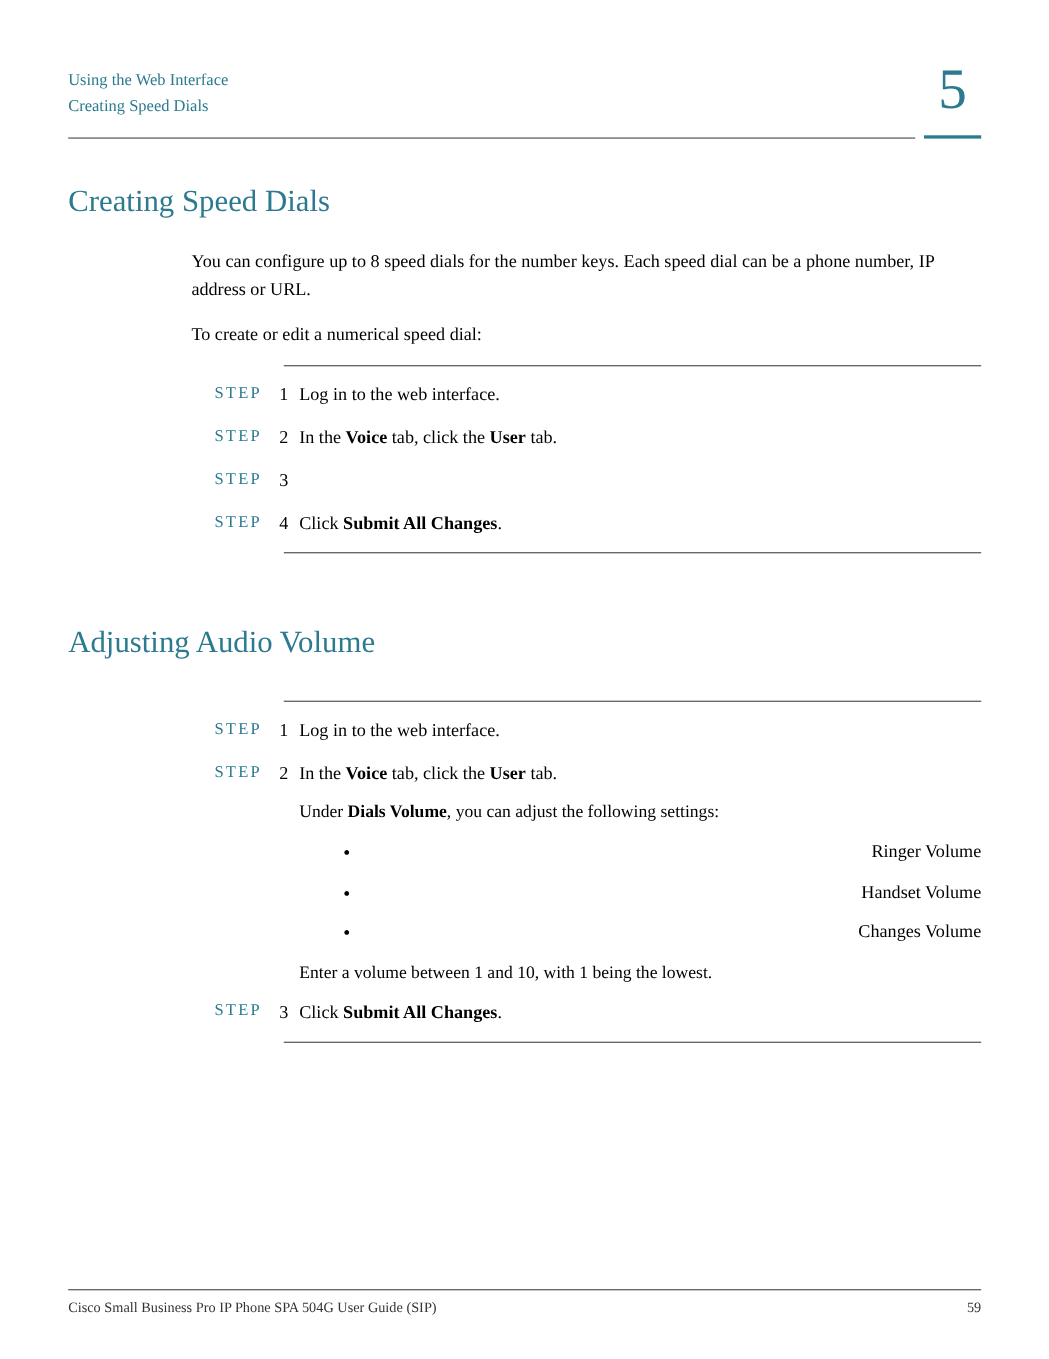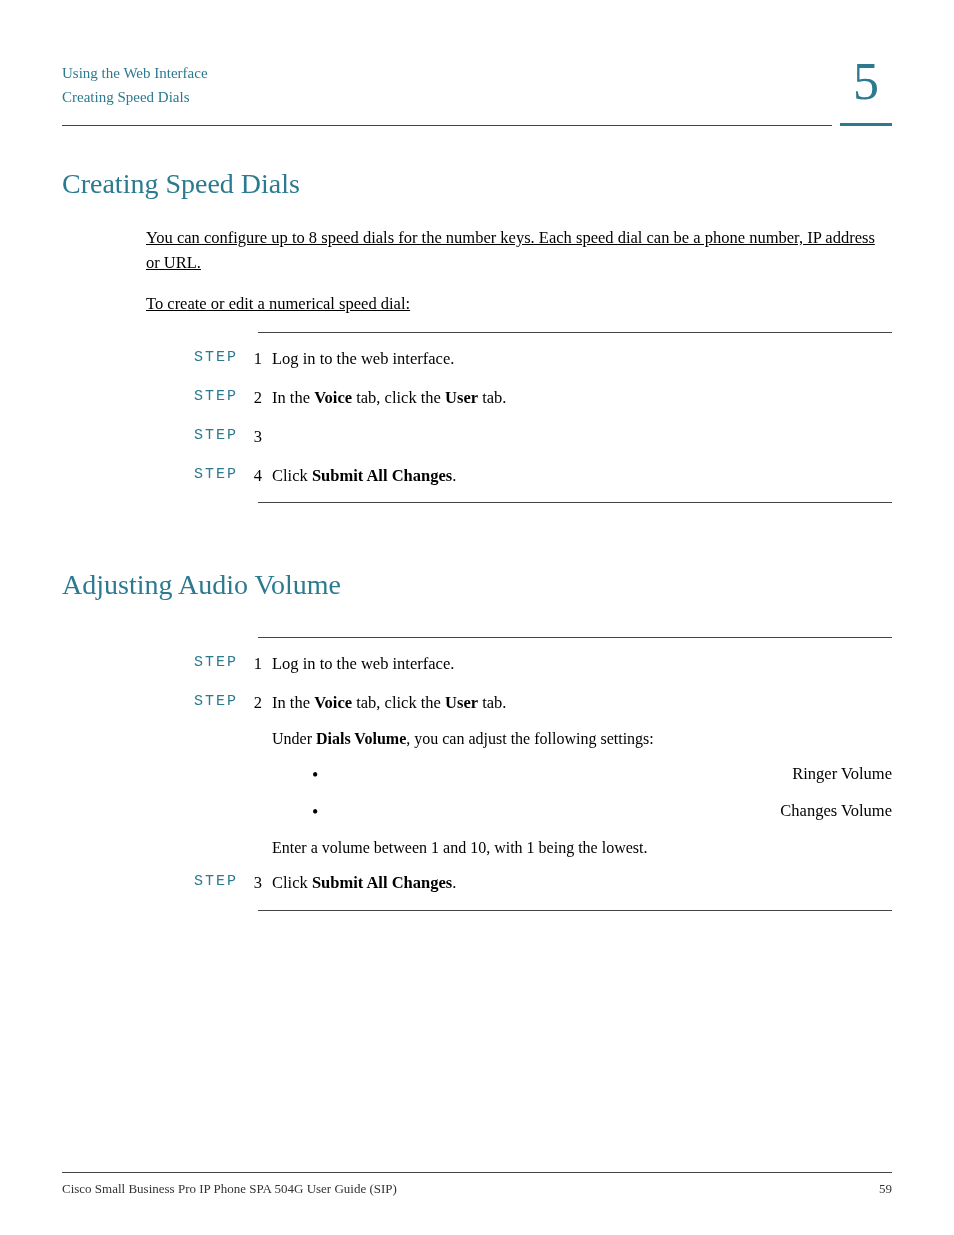--- a/index.html
+++ b/index.html
@@ -44,25 +44,24 @@
       border-top: 3px solid #2b7a8f;
     }
     .section-title {
       font-size: 28px;
       color: #2b7a8f;
       font-weight: normal;
       margin-top: 42px;
       margin-bottom: 26px;
     }
     .body-block {
-      margin-left: 84px;
+      margin-left: 112px;
       font-size: 16.5px;
       line-height: 1.5;
       color: #000;
-      text-decoration: underline;
     }
     .body-p { margin-bottom: 16px; }
     .step-divider {
       border: none;
       border-top: 1px solid #444;
       margin: 10px 0 14px 196px;
     }
     .step-row {
       display: flex;
       align-items: flex-start;
@@ -71,21 +70,20 @@
       line-height: 1.5;
     }
     .step-label {
       color: #2b7a8f;
       font-variant: small-caps;
       letter-spacing: 2px;
       font-size: 15px;
       width: 58px;
       text-align: right;
       margin-left: 118px;
-      font-family: Liberation Mono, monospace;
     }
     .step-num {
       width: 20px;
       text-align: right;
       margin-left: 4px;
       margin-right: 10px;
       color: #000;
     }
     .step-text { flex: 1; }
     .sub-block {
@@ -196,20 +194,21 @@
       <div class="step-text">In the <b>Voice</b> tab, click the <b>User</b> tab.</div>
     </div>
   </div>
 
 <div class="sub-block">
   <span>Under <b>Dials Volume</b>, you can adjust the following settings:</span>
 </div>
 
 <ul class="bullets" id="bullets">
     <li>Ringer Volume</li>
+    <li>Handset Volume</li>
     <li>Changes Volume</li>
   </ul>
 
 <div class="sub-block" style="margin-top:0;">
   <span>Enter a volume between 1 and 10, with 1 being the lowest.</span>
 </div>
 
 <div id="section2-step3">
     <div class="step-row">
       <div class="step-label">STEP</div>

